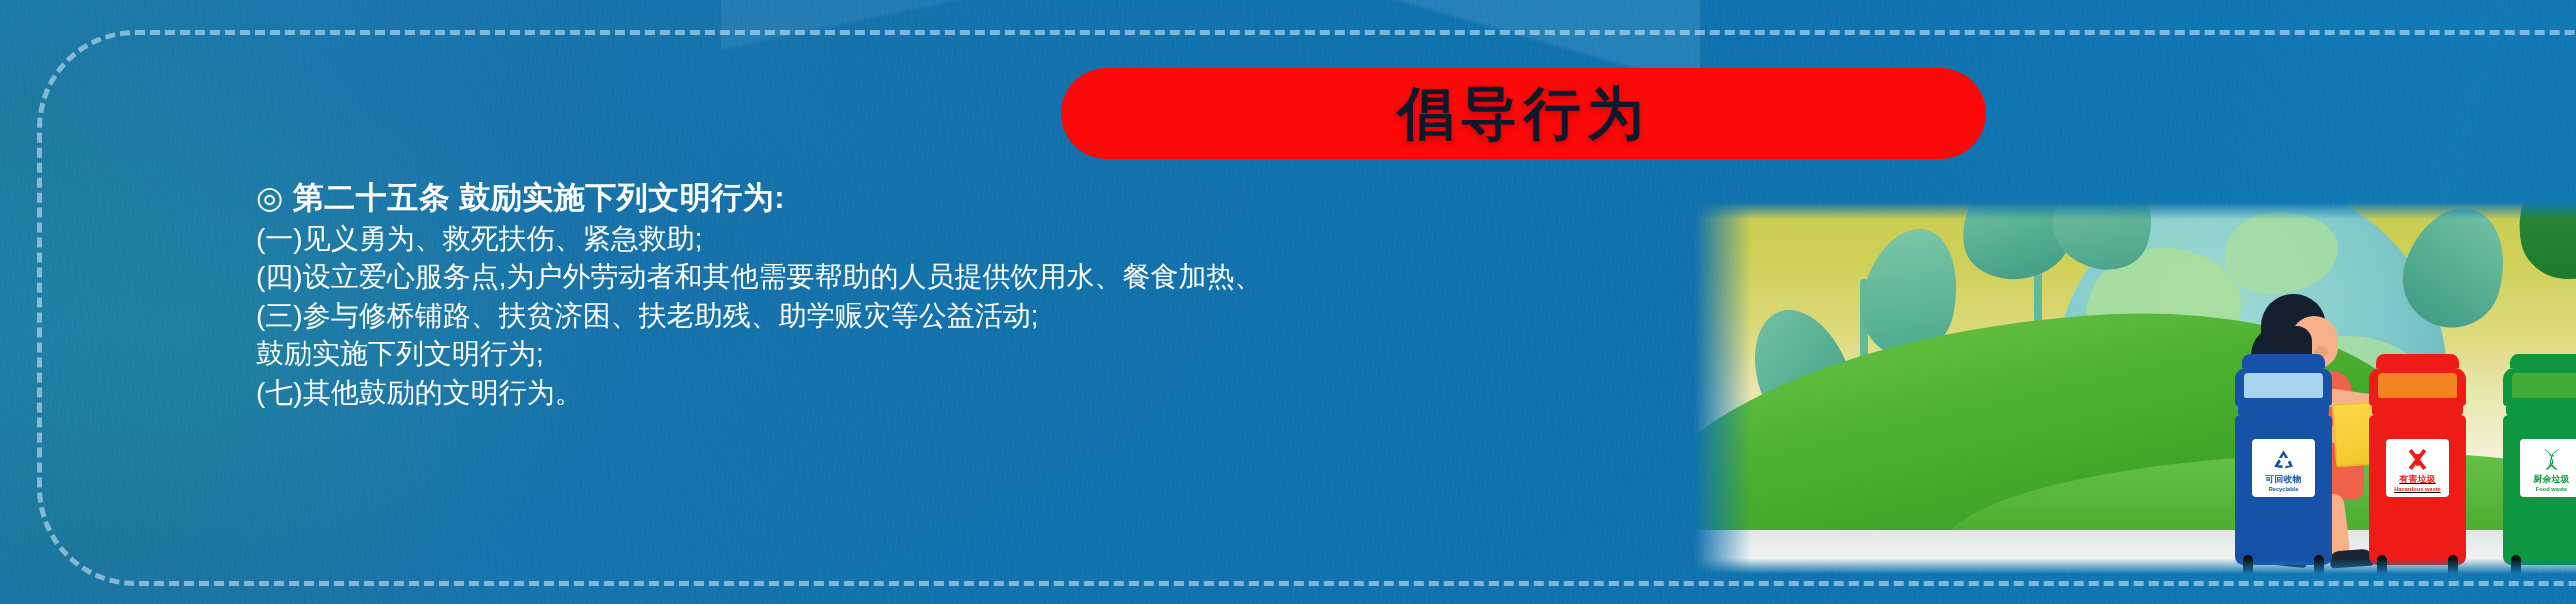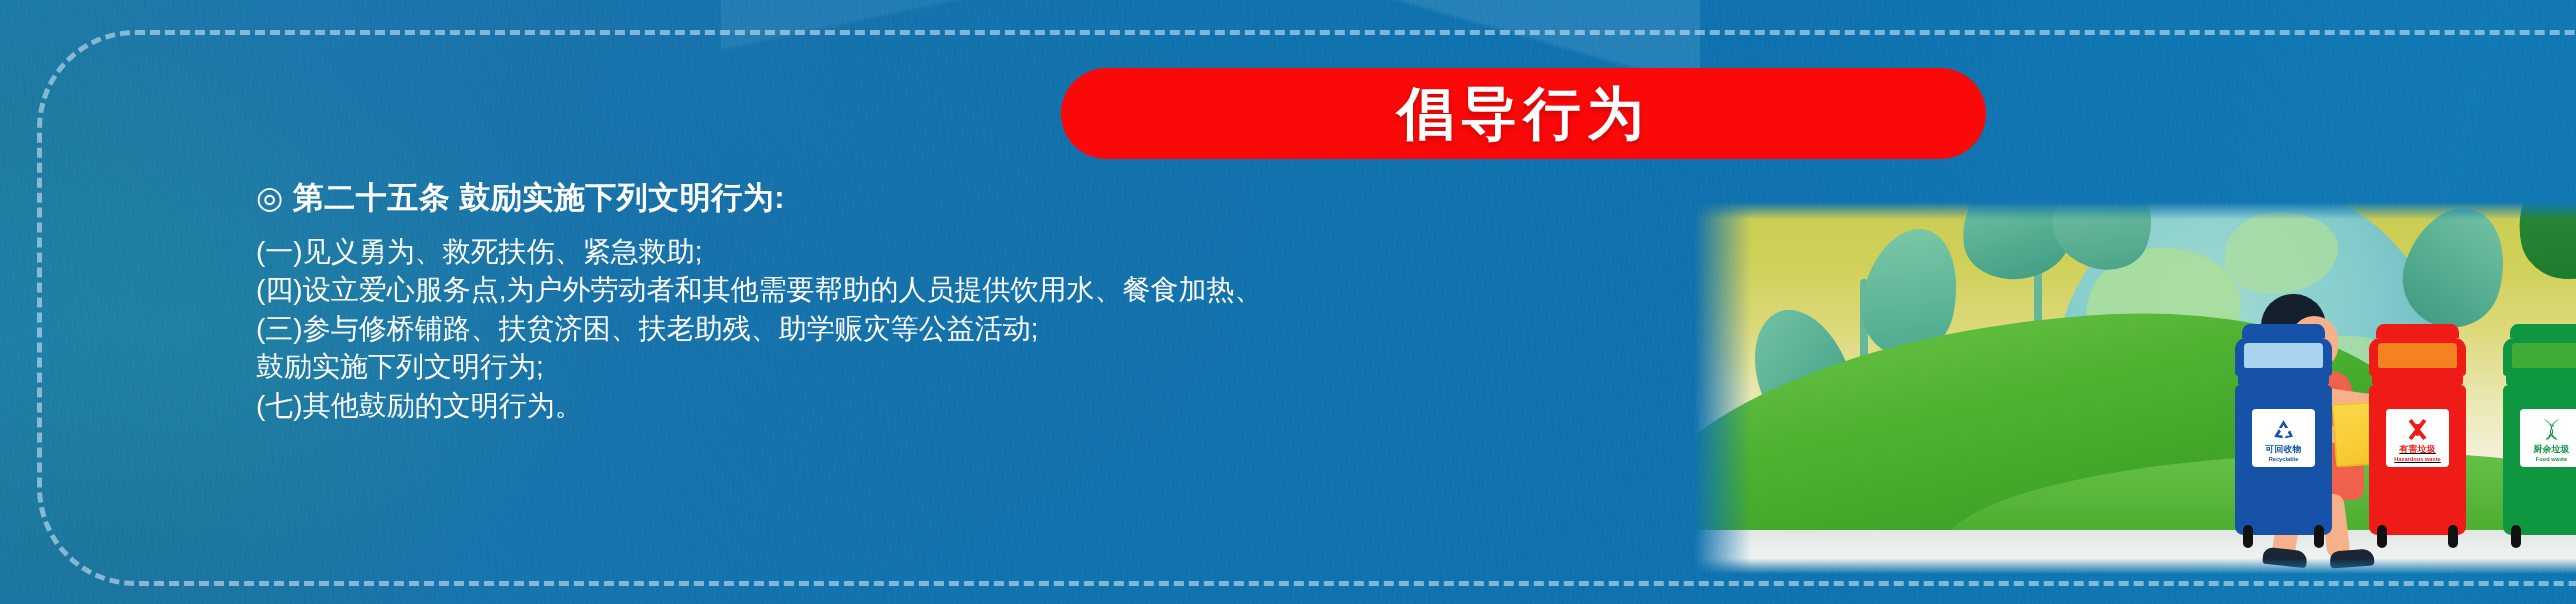--- a/index.html
+++ b/index.html
@@ -40,32 +40,32 @@
     border:5.7px dashed rgba(196,224,242,.62);
     border-radius:98px;box-sizing:border-box;pointer-events:none;
   }
   
   #title-pill{
     position:absolute;left:1061px;top:68px;width:925px;height:91px;
     background:#fb0808;border-radius:50px;
     display:flex;align-items:center;justify-content:center;
   }
   #title-text{
-    color:#ffffff;font-size:57px;font-weight:bold;letter-spacing:6.2px;
+    color:#0f172a;font-size:57px;font-weight:bold;letter-spacing:6.2px;
     line-height:1;white-space:nowrap;
     text-shadow:0 2.6px 5.2px rgba(120,0,0,.35);
   }
   
   #body-block{
     position:absolute;left:256px;top:179px;width:1453px;
     color:#ffffff;
   }
   #clause-heading{
     font-size:31px;font-weight:bold;line-height:1.22;letter-spacing:0.5px;
-    white-space:nowrap;margin-bottom:17px;
+    white-space:nowrap;margin-bottom:4px;
   }
   .clause-item{
     font-size:28px;font-weight:500;line-height:1.30;letter-spacing:0px;
     margin-top:2.1px;
   }
   .clause-item.nowrap{white-space:nowrap;}
   
   #illus{
     position:absolute;left:1694px;top:202px;width:1055px;height:372px;overflow:hidden;
   }
@@ -119,21 +119,21 @@
   .w-skin{position:absolute;background:#f6b18a;}
   .w-dress{position:absolute;background:#f0614c;}
   .w-shoe{position:absolute;background:#1b2533;border-radius:9.3px 11.3px 4.1px 4.1px;}
   #box{
     position:absolute;left:120px;top:107px;width:98px;height:63px;
     background:linear-gradient(160deg,#fbd84c 0%,#f7cc33 55%,#e9b91f 100%);
     border-radius:3.6px;transform:rotate(-4deg);
     box-shadow:inset 0 0 0 1.5px rgba(220,170,20,.5);
   }
   
-  .bin{position:absolute;bottom:39px;width:97px;}
+  .bin{position:absolute;bottom:9px;width:97px;}
   .bin-lidtop{height:13.4px;border-radius:8.2px 8.2px 0 0;margin:0 7.2px;}
   .bin-lid{height:38px;border-radius:11.3px 11.3px 4.1px 4.1px;position:relative;}
   .bin-lid .lidwin{
     position:absolute;left:9.3px;right:9.3px;top:5.2px;bottom:8.2px;border-radius:4.1px 4.1px 2.1px 2.1px;
   }
   .bin-neck{height:9.3px;margin:0 3.1px;border-radius:0 0 3.1px 3.1px;}
   .bin-body{
     height:150px;border-radius:5.2px 5.2px 8.2px 8.2px;position:relative;
     display:flex;align-items:flex-start;justify-content:center;
   }

